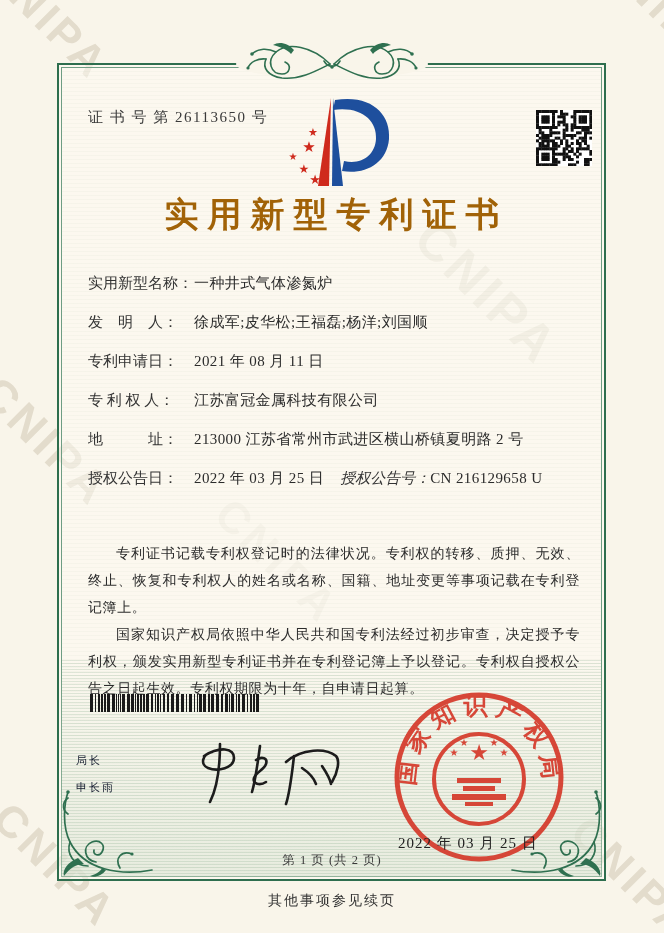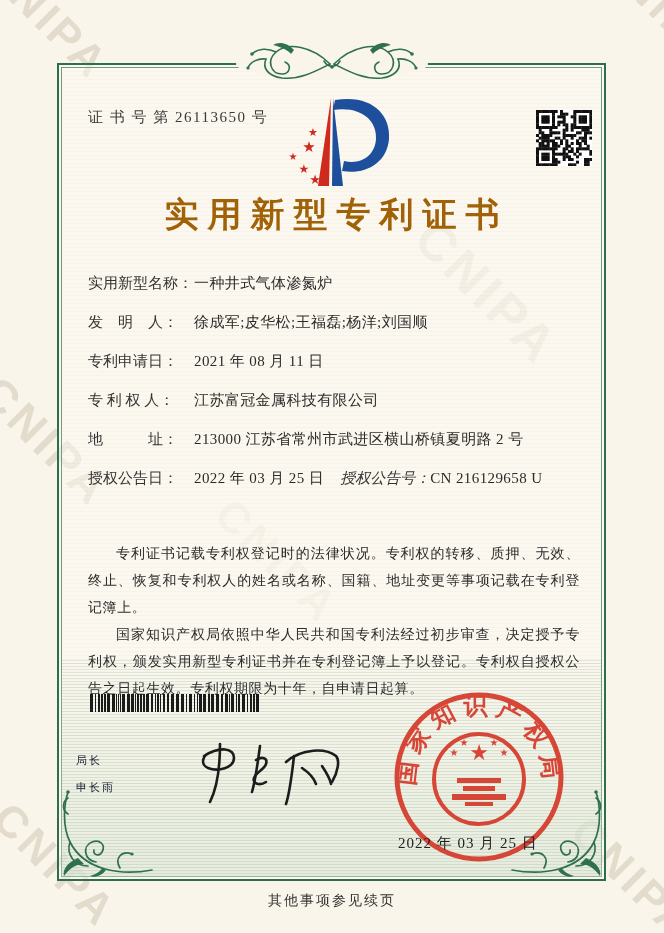--- a/index.html
+++ b/index.html
@@ -560,15 +560,16 @@
           <rect x="67" y="88" width="44" height="5"></rect>
           <rect x="73" y="96" width="32" height="5"></rect>
           <rect x="62" y="104" width="54" height="6"></rect>
           <rect x="75" y="112" width="28" height="4"></rect>
         </g>
       </g>
     </g>
     <text x="8" y="158" font-size="15" fill="#222222" letter-spacing="1">2022 年 03 月 25 日</text>
   </svg>
 
+  <div class="page-info">第 1 页 (共 2 页)</div>
   <div class="footer-note">其他事项参见续页</div>
 
 </div>
 
 </body></html>

